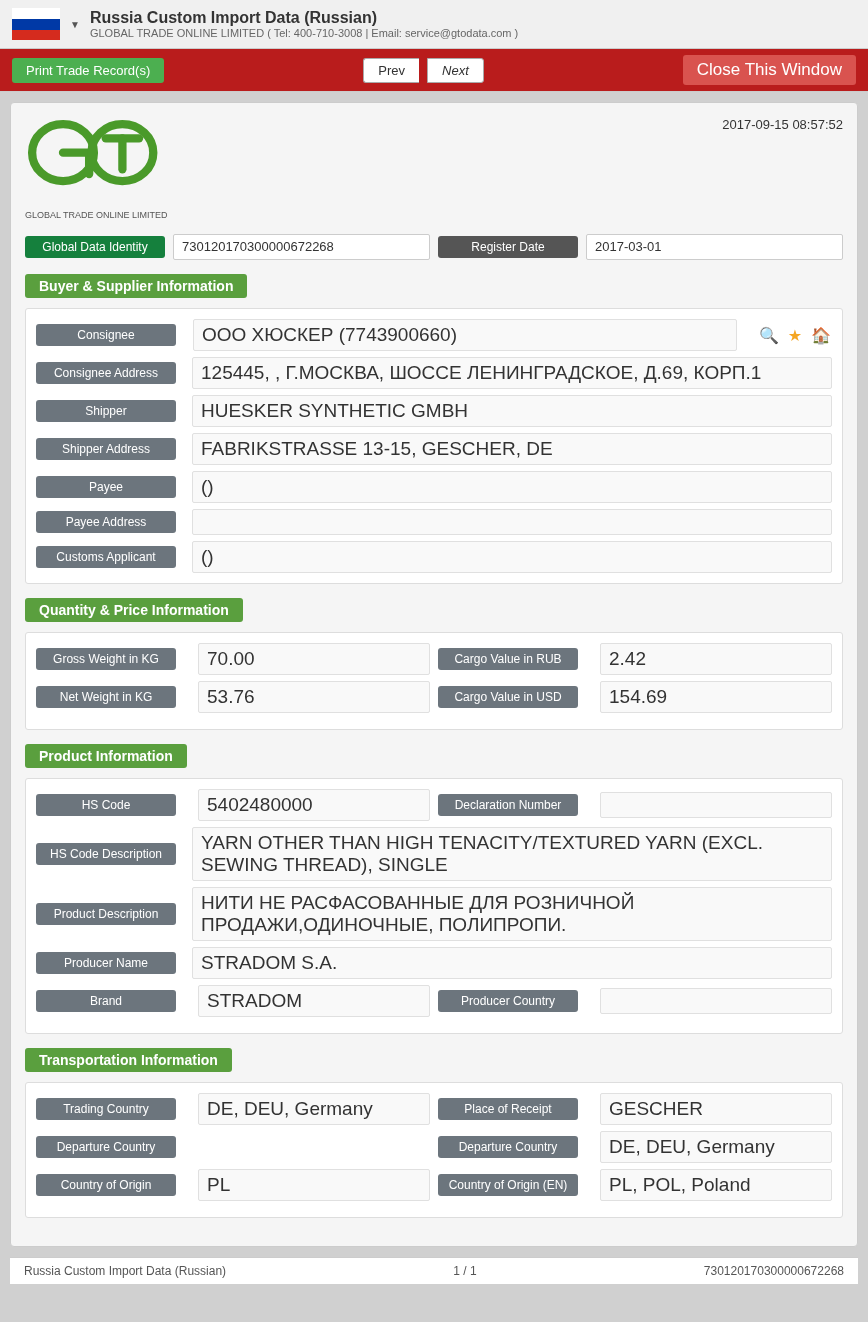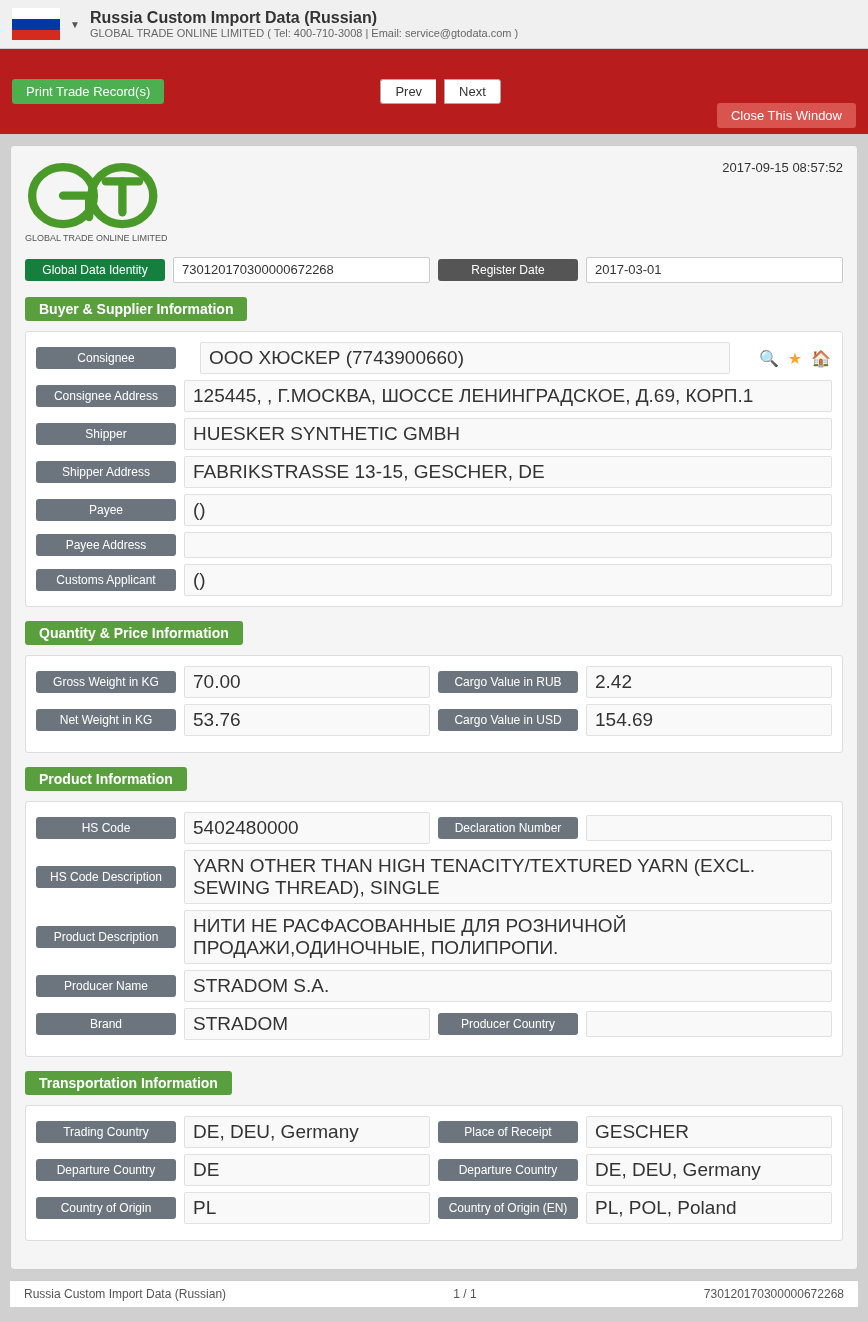--- a/index.html
+++ b/index.html
@@ -63,37 +63,36 @@
       font-size: 13px;
       color: #333;
     }
     .btn-close {
       background: #d9534f;
       color: white;
       border: none;
       padding: 5px 14px;
       border-radius: 3px;
       cursor: pointer;
-      font-size: 13px;
-      margin-top: 48px;
+      font-size: 17px;
     }
     .main-content {
       background: #f5f5f5;
       margin: 10px;
       border: 1px solid #ccc;
       border-radius: 4px;
       padding: 14px;
     }
     .record-header {
       display: flex;
       justify-content: space-between;
       align-items: flex-start;
       margin-bottom: 14px;
     }
-    .logo-area { display: flex; flex-direction: column; align-items: center; }
+    .logo-area { display: flex; flex-direction: column; align-items: center; gap: 20px; }
     .logo-svg { width: 100%; height: 100%; }
     .logo-text {
       font-size: 9px;
       color: #555;
       margin-top: 2px;
       text-align: center;
     }
     .record-timestamp {
       font-size: 13px;
       color: #333;
@@ -143,21 +142,21 @@
     }
     .section-body {
       background: white;
       border: 1px solid #ddd;
       border-radius: 3px;
       padding: 10px;
     }
     .field-row {
       display: flex;
       align-items: center;
-      gap: 8px;
+      gap: 16px;
       margin-bottom: 6px;
     }
     .field-row:last-child { margin-bottom: 0; }
     .field-label {
       background: #6c757d;
       color: white;
       border: none;
       padding: 4px 10px;
       border-radius: 3px;
       font-size: 12px;
@@ -177,29 +176,29 @@
     }
     .field-row-double {
       display: flex;
       gap: 8px;
       margin-bottom: 6px;
     }
     .field-half {
       flex: 1;
       display: flex;
       align-items: center;
-      gap: 8px;
+      gap: 22px;
     }
     .field-half .field-label {
       min-width: 140px;
     }
     .consignee-row {
       display: flex;
       align-items: center;
-      gap: 24px;
+      gap: 17px;
       margin-bottom: 6px;
     }
     .consignee-icons {
       display: flex;
       gap: 4px;
       margin-left: 4px;
     }
     .icon-search, .icon-star, .icon-home {
       width: 22px;
       height: 22px;
@@ -218,21 +217,21 @@
       padding: 6px 14px;
       display: flex;
       justify-content: space-between;
       align-items: center;
       font-size: 12px;
       color: #555;
       margin: 0 10px 10px 10px;
     }
     .nav-btns { display: flex; gap: 8px; align-items: flex-end; }
     .btn-nav:first-child { border-radius: 3px 0 0 3px; border-right: none; }
-    .btn-nav:last-child { border-radius: 0 3px 3px 0; }
+    .btn-nav:last-child { border-radius: 0 3px 3px 0; font-style: italic; }
   </style>
 </head>
 <body>
 
 <div class="top-bar">
   <div class="flag-inner">
     <svg width="48" height="32" xmlns="http://www.w3.org/2000/svg">
       <rect width="48" height="11" y="0" fill="white"></rect>
       <rect width="48" height="11" y="11" fill="#0039a6"></rect>
       <rect width="48" height="10" y="22" fill="#d52b1e"></rect>
@@ -410,21 +409,20 @@
         </div>
         <div class="field-half">
           <button class="field-label">Place of Receipt</button>
           <div class="field-value">GESCHER</div>
         </div>
       </div>
 
       <div class="field-row-double">
         <div class="field-half">
           <button class="field-label">Departure Country</button>
-          <div class="field-value">DE</div>
         </div>
         <div class="field-half">
           <button class="field-label">Departure Country</button>
           <div class="field-value">DE, DEU, Germany</div>
         </div>
       </div>
 
       <div class="field-row-double">
         <div class="field-half">
           <button class="field-label">Country of Origin</button>

